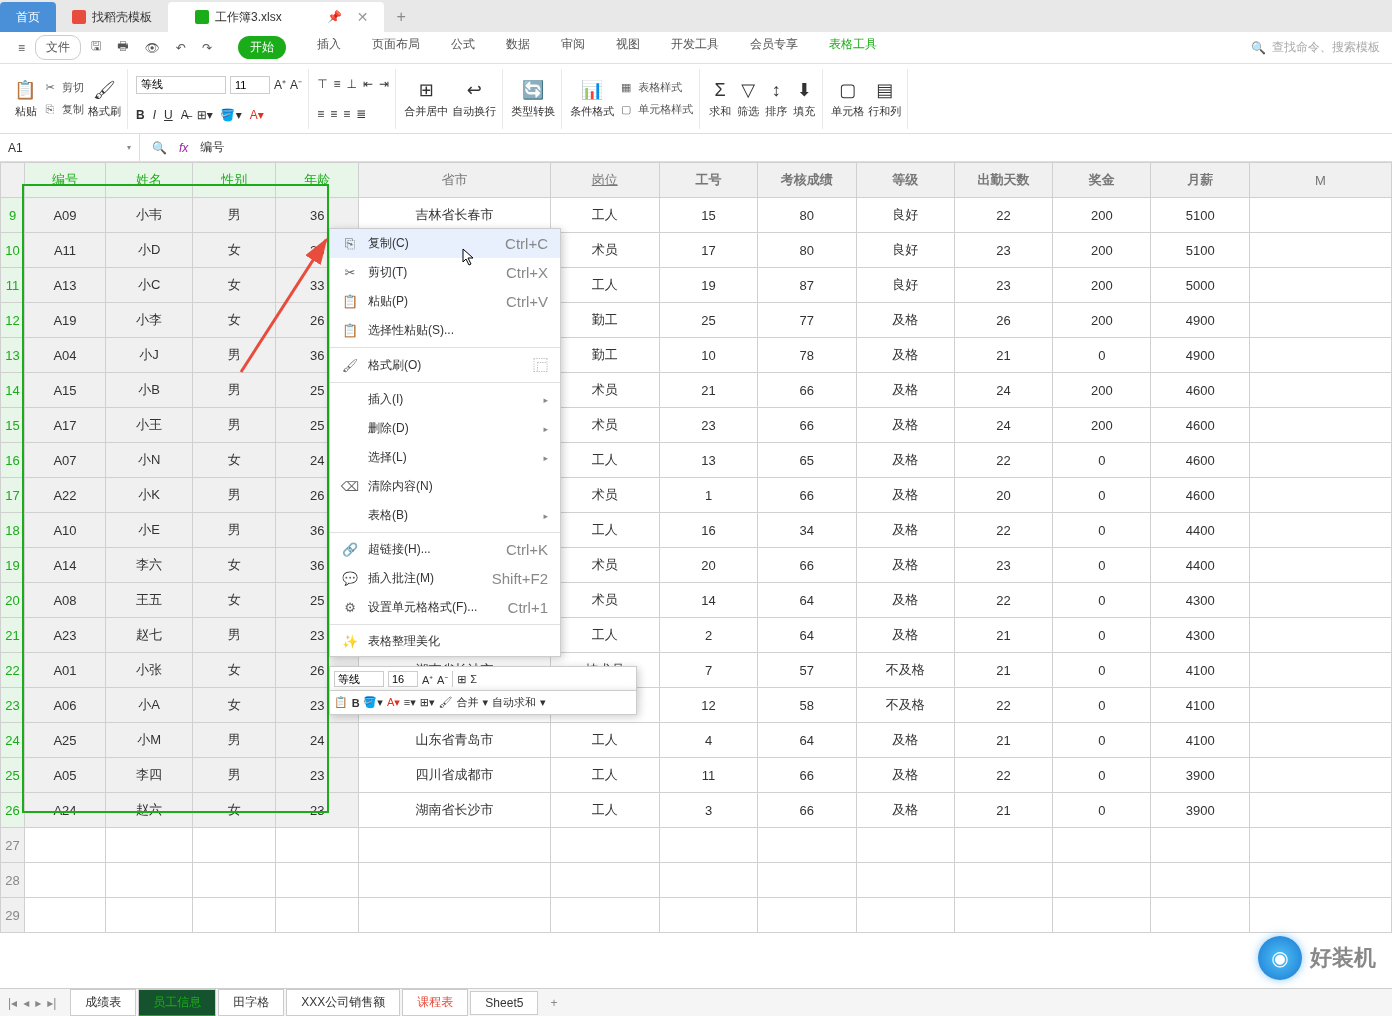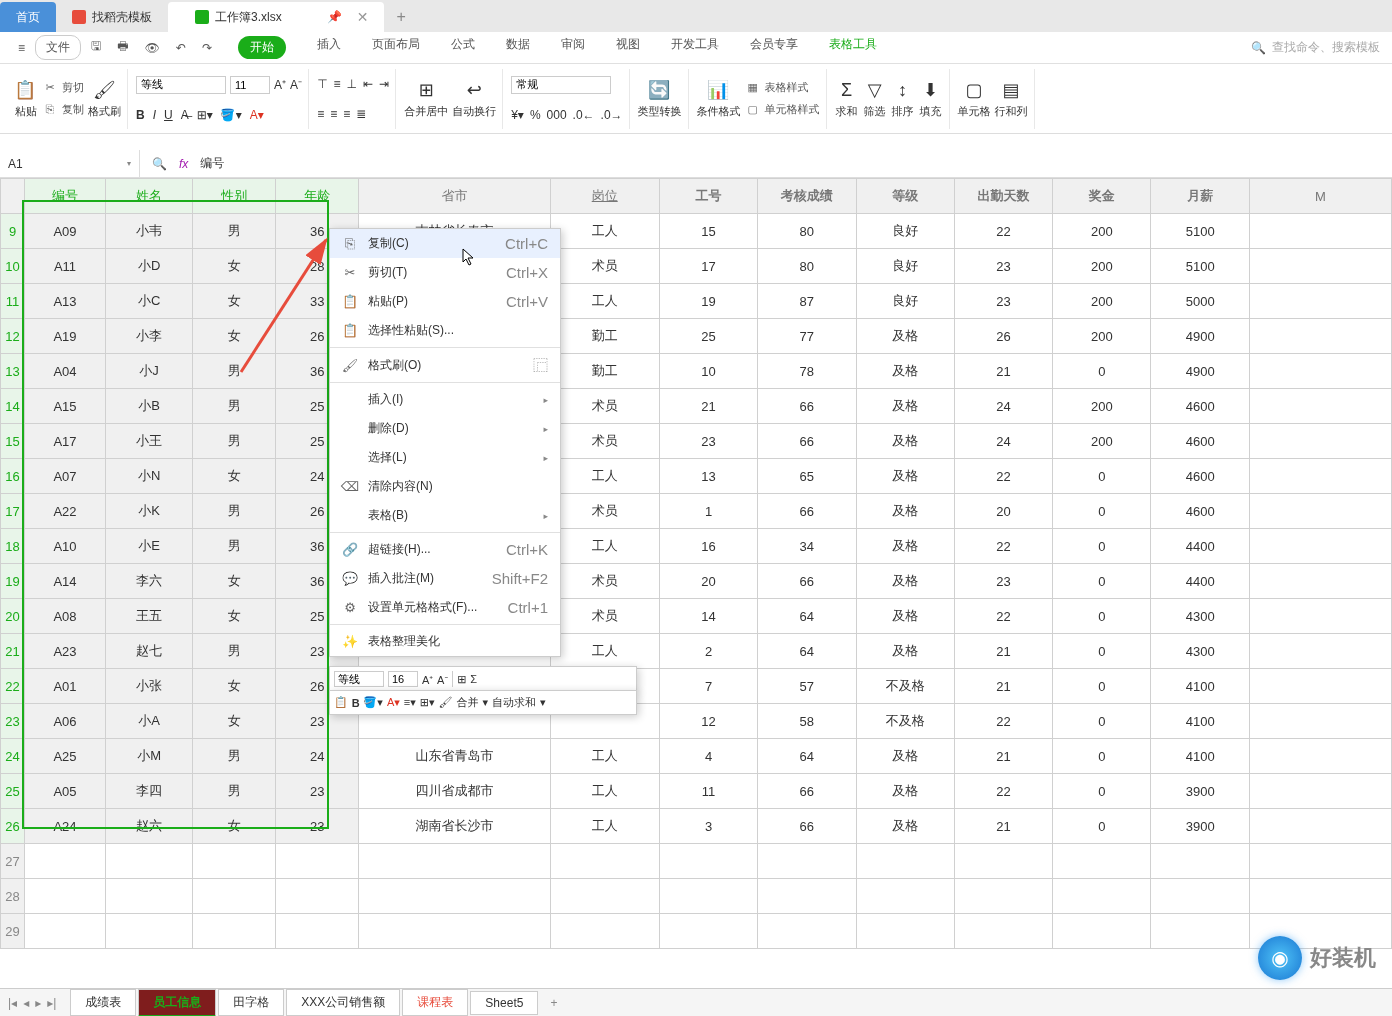--- a/index.html
+++ b/index.html
@@ -32,21 +32,21 @@
 .ribbon-group.row { flex-direction: row; align-items: center; gap: 4px; }
 .ribbon-item { display: flex; align-items: center; gap: 4px; font-size: 11px; color: #555; cursor: pointer; }
 .ribbon-icon { width: 16px; height: 16px; display: inline-flex; align-items: center; justify-content: center; color: #666; }
 .ribbon-big { display: flex; flex-direction: column; align-items: center; gap: 2px; font-size: 11px; }
 .ribbon-big-icon { width: 24px; height: 24px; display: flex; align-items: center; justify-content: center; font-size: 18px; }
 .dropdown-arrow { font-size: 8px; color: #888; }
 .font-select { border: 1px solid #ccc; padding: 2px 4px; font-size: 11px; width: 90px; }
 .size-select { border: 1px solid #ccc; padding: 2px 4px; font-size: 11px; width: 40px; }
 
 
-.formula-bar { height: 28px; border-bottom: 1px solid #ddd; display: flex; align-items: center; margin-top: 16px; }
+.formula-bar { height: 28px; border-bottom: 1px solid #ddd; display: flex; align-items: center; }
 .name-box { width: 140px; border-right: 1px solid #ddd; padding: 0 8px; display: flex; align-items: center; justify-content: space-between; height: 100%; }
 .fx-area { display: flex; align-items: center; gap: 12px; padding: 0 12px; }
 .fx-icon { color: #a21caf; font-style: italic; }
 
 
 .sheet-area { position: relative; }
 .sheet-table { border-collapse: collapse; width: 100%; }
 .sheet-table th, .sheet-table td { border: 1px solid #d0d0d0; text-align: center; font-size: 13px; height: 35px; }
 .col-header { background: #f0f0f0; color: #777; height: 22px !important; font-size: 12px; font-weight: normal; }
 .col-header.selected { color: #1aad19; background: #e8f5e9; }
@@ -75,21 +75,21 @@
 
 .cursor { position: absolute; top: 248px; left: 462px; font-size: 16px; z-index: 200; pointer-events: none; }
 
 
 .red-arrow { position: absolute; top: 232px; left: 231px; z-index: 150; pointer-events: none; }
 
 
 .sheet-tabs { position: fixed; bottom: 0; left: 0; right: 0; height: 28px; background: #f5f5f5; border-top: 1px solid #ccc; display: flex; align-items: center; padding: 0 8px; gap: 2px; }
 .sheet-nav { display: flex; gap: 6px; color: #888; margin-right: 12px; }
 .sheet-tab { padding: 4px 14px; border: 1px solid #ccc; background: #fff; font-size: 12px; cursor: pointer; }
-.sheet-tab.active { background: #7f1d1d; border-bottom: 2px solid #1aad19; color: #1aad19; font-weight: bold; }
+.sheet-tab.active { background: #14532d; border-bottom: 2px solid #1aad19; color: #1aad19; }
 .sheet-tab.course { color: #e74c3c; }
 
 
 .watermark { position: absolute; bottom: 36px; right: 16px; display: flex; align-items: center; gap: 8px; z-index: 50; }
 .wm-circle { width: 44px; height: 44px; border-radius: 50%; background: radial-gradient(circle, #4fc3f7, #1976d2); display: flex; align-items: center; justify-content: center; color: #fff; font-size: 20px; box-shadow: 0 0 8px rgba(33,150,243,.5); }
 .wm-text { font-size: 22px; color: #888; font-weight: bold; }
 
 .col-w-id { width: 74px; }
 .col-w-name { width: 80px; }
 .col-w-gender { width: 76px; }
@@ -199,32 +199,20 @@
   <div class="ribbon-group row">
     <div class="ribbon-big">
         <span class="ribbon-big-icon">⊞</span>
         <span>合并居中</span>
       </div>
     <div class="ribbon-big">
         <span class="ribbon-big-icon">↩</span>
         <span>自动换行</span>
       </div>
   </div>
-  <div class="ribbon-group">
-    <div style="display:flex;align-items:center">
-        <input class="font-select" style="width: 100px;" value="常规">
-      </div>
-    <div style="display:flex;gap:6px">
-        <span>¥▾</span>
-        <span>%</span>
-        <span>000</span>
-        <span>.0←</span>
-        <span>.0→</span>
-      </div>
-  </div>
   <div class="ribbon-group row">
     <div class="ribbon-big">
         <span class="ribbon-big-icon">🔄</span>
         <span>类型转换</span>
       </div>
   </div>
   <div class="ribbon-group row">
     <div class="ribbon-big">
         <span class="ribbon-big-icon">📊</span>
         <span>条件格式</span>

